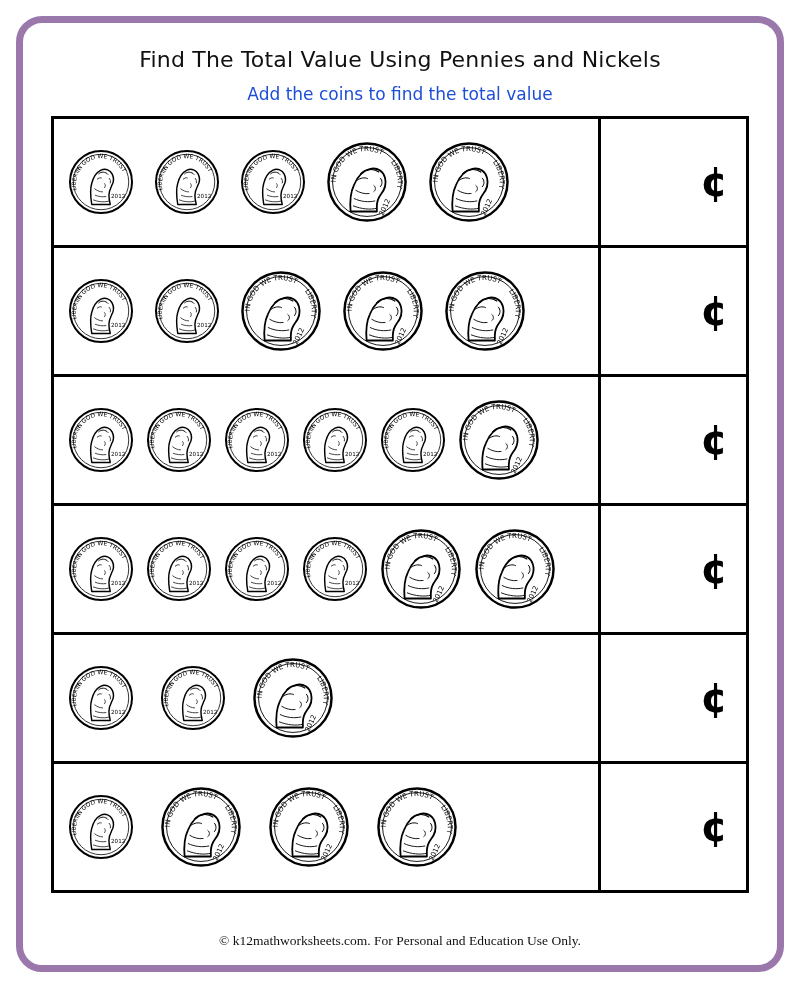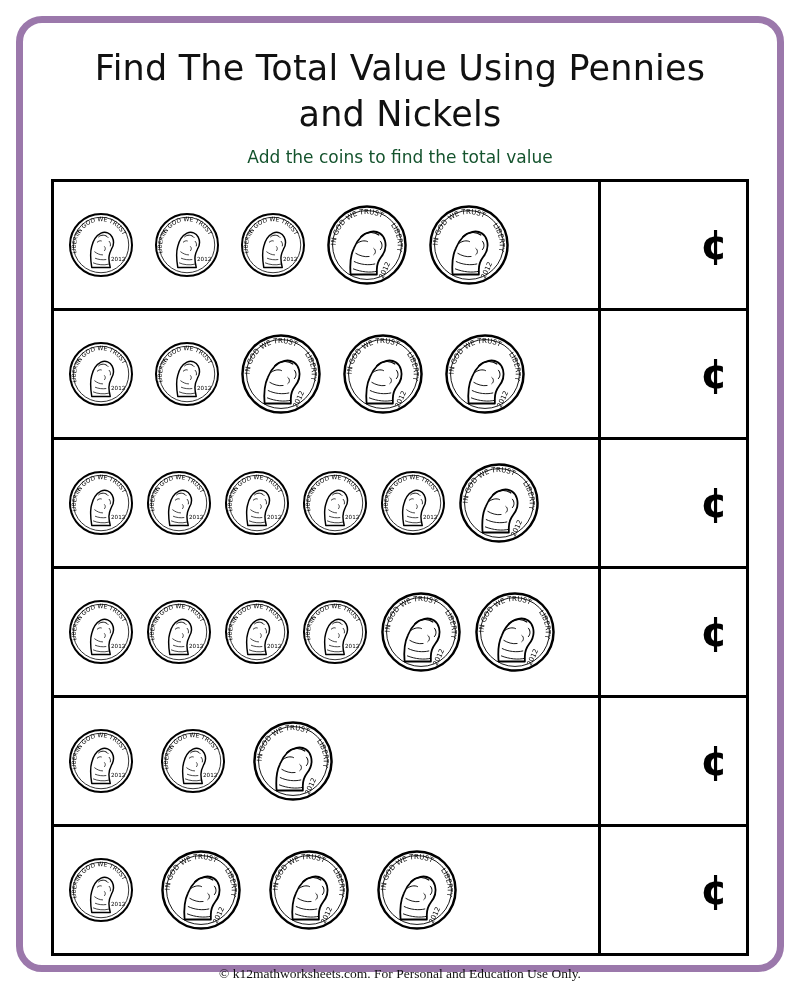--- a/index.html
+++ b/index.html
@@ -28,31 +28,31 @@
     box-sizing: border-box;
     border: 7px solid #9b78ab;
     border-radius: 26px;
     background: #ffffff;
     padding: 14px 22px 10px 22px;
     display: flex;
     flex-direction: column;
   }
   .title {
     text-align: center;
-    font-size: 35px;
+    font-size: 22px;
     line-height: 1.32;
     letter-spacing: 0.2px;
     color: #111;
     font-family: "DejaVu Sans", sans-serif;
     margin: 8px 18px 0 18px;
   }
   .subtitle {
     text-align: center;
     font-size: 17px;
-    color: #14532d;
+    color: #1d4ed8;
     margin-top: 10px;
     margin-bottom: 12px;
     font-family: "DejaVu Sans", sans-serif;
   }
   .table {
     border: 3px solid #000;
     border-bottom-width: 3px;
     display: flex;
     flex-direction: column;
     margin: 0 6px;

